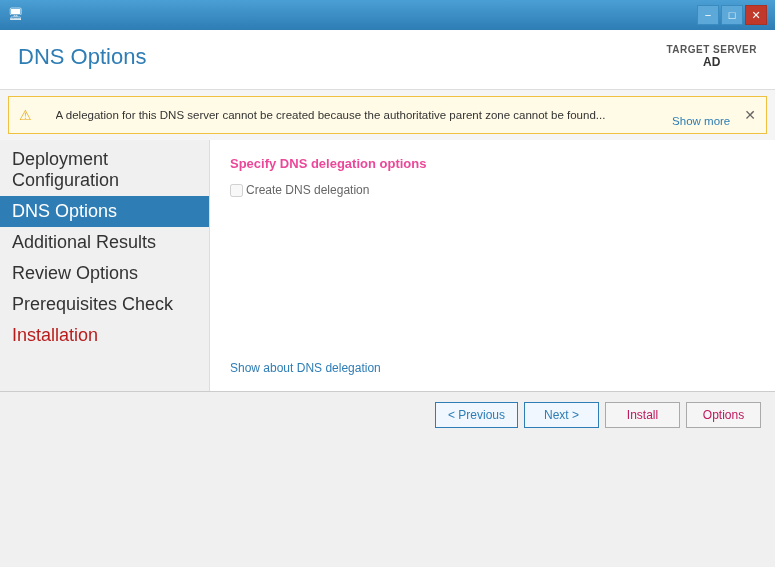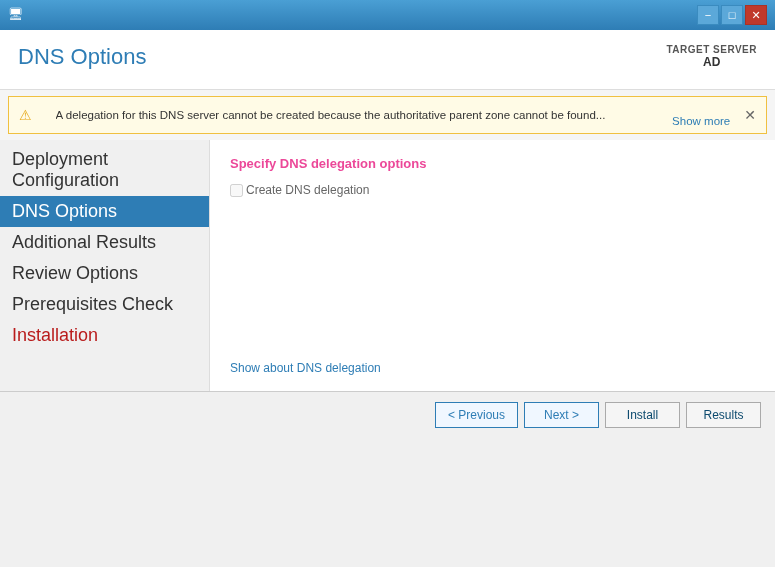--- a/index.html
+++ b/index.html
@@ -216,21 +216,21 @@
       gap: 6px;
     }
     .footer-btn {
       min-width: 75px;
       height: 26px;
       padding: 0 12px;
       font-size: 12px;
       background: #f5f5f5;
       border: 1px solid #aaa;
       cursor: pointer;
-      color: #0c4a6e;
+      color: #be185d;
     }
     .footer-btn.primary {
       background: #f0f7ff;
       border-color: #2e7db5;
       color: #2e7db5;
     }
     .footer-btn:disabled {
       color: #aaa;
       cursor: default;
     }
@@ -299,17 +299,17 @@
     </div>
 
   </div>
 
   <div class="footer">
     <div class="footer-left"></div>
     <div class="footer-right">
       <button class="footer-btn primary">&lt; Previous</button>
       <button class="footer-btn primary">Next &gt;</button>
       <button class="footer-btn">Install</button>
-      <button class="footer-btn">Results</button>
+      <button class="footer-btn">Options</button>
     </div>
   </div>
 
 </div>
 
 </body></html>

